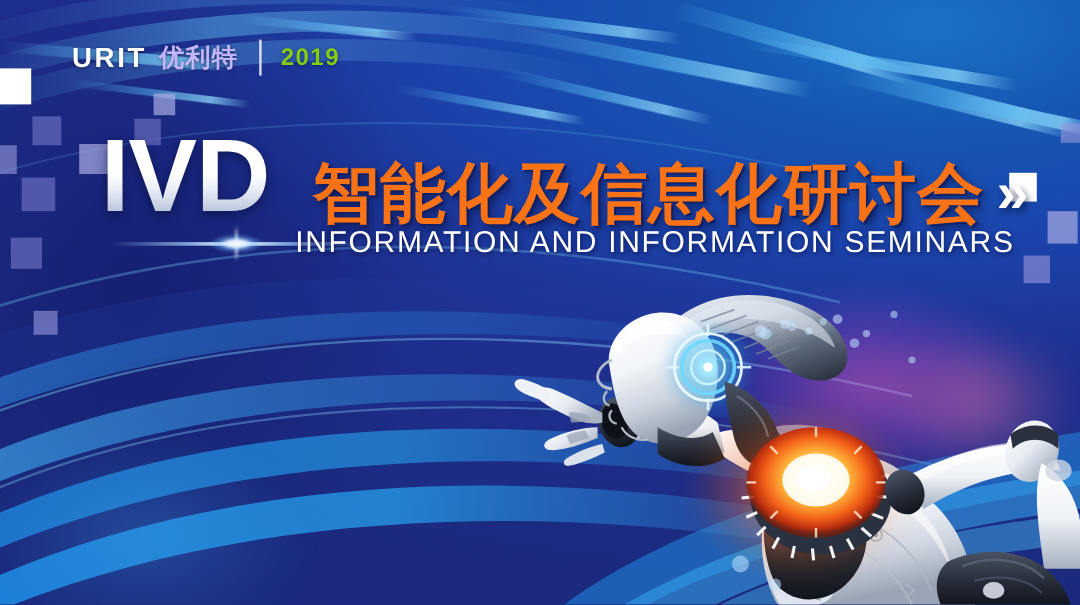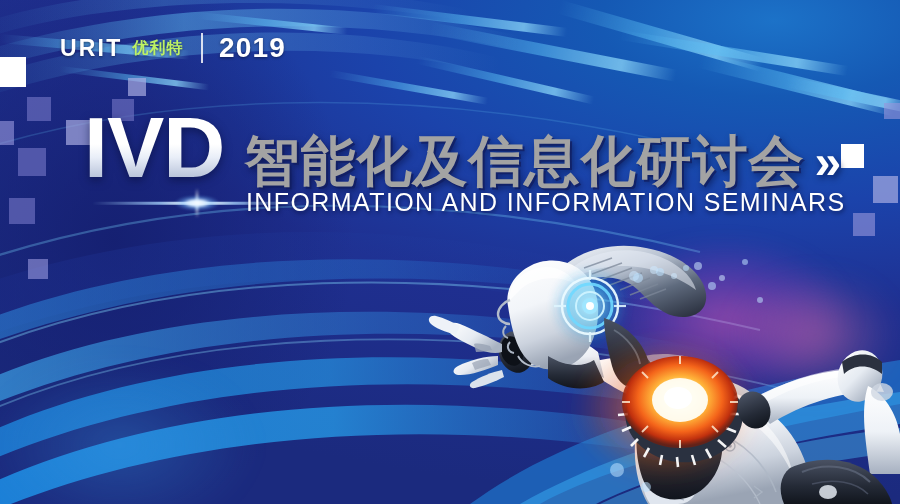--- a/index.html
+++ b/index.html
@@ -74,55 +74,55 @@
     position:absolute; left:60px; top:33px;
     display:flex; align-items:center; gap:0;
     z-index:14;
   }
   .logo-urit{
     color:#ffffff; font-size:23px; font-weight:bold;
     letter-spacing:2.2px; line-height:1;
     text-shadow:0 1px 3px rgba(0,0,0,.45);
   }
   .logo-cn{
-    color:#bef264; font-size:16px; font-weight:bold;
+    color:#c4b5fd; font-size:21px; font-weight:bold;
     letter-spacing:1px; line-height:1; margin-left:10px;
     font-family:"DejaVu Sans","Liberation Sans",sans-serif;
     text-shadow:0 1px 3px rgba(0,0,0,.45);
   }
   .logo-div{
     width:1.5px; height:30px; background:rgba(255,255,255,.82);
     margin:0 16px 0 18px;
   }
   .logo-year{
-    color:#ffffff; font-size:28px; font-weight:bold;
+    color:#84cc16; font-size:20px; font-weight:bold;
     letter-spacing:1.2px; line-height:1;
     text-shadow:0 1px 3px rgba(0,0,0,.45);
   }
 
   
   .title-row{
     position:absolute; left:84px; top:106px;
     display:flex; align-items:flex-end; z-index:14;
   }
   .ivd{
     font-size:86px; font-weight:bold; line-height:.96;
     letter-spacing:-1px;
     background:linear-gradient(180deg,#ffffff 0%,#ffffff 46%,#e9eef8 62%,#b9c4da 86%,#9aa7c4 100%);
     -webkit-background-clip:text; background-clip:text;
     color:transparent;
     -webkit-text-fill-color:transparent;
     filter:drop-shadow(0 3px 5px rgba(4,10,50,.55));
   }
   .cn-title{
-    margin-left:20px;
+    margin-left:36px;
     font-family:"DejaVu Sans","Liberation Sans",sans-serif;
     font-size:55px; font-weight:bold; line-height:1;
     letter-spacing:1px;
-    color:#a3a3a3;
+    color:#f97316;
     text-shadow:
       2px 2px 0 rgba(18,30,95,.75),
       3px 4px 7px rgba(4,10,50,.55);
   }
   .chev{
     margin-left:10px;
     font-size:48px; font-weight:bold; color:#ffffff;
     letter-spacing:-2px;
     text-shadow:2px 3px 6px rgba(4,10,50,.6);
   }

